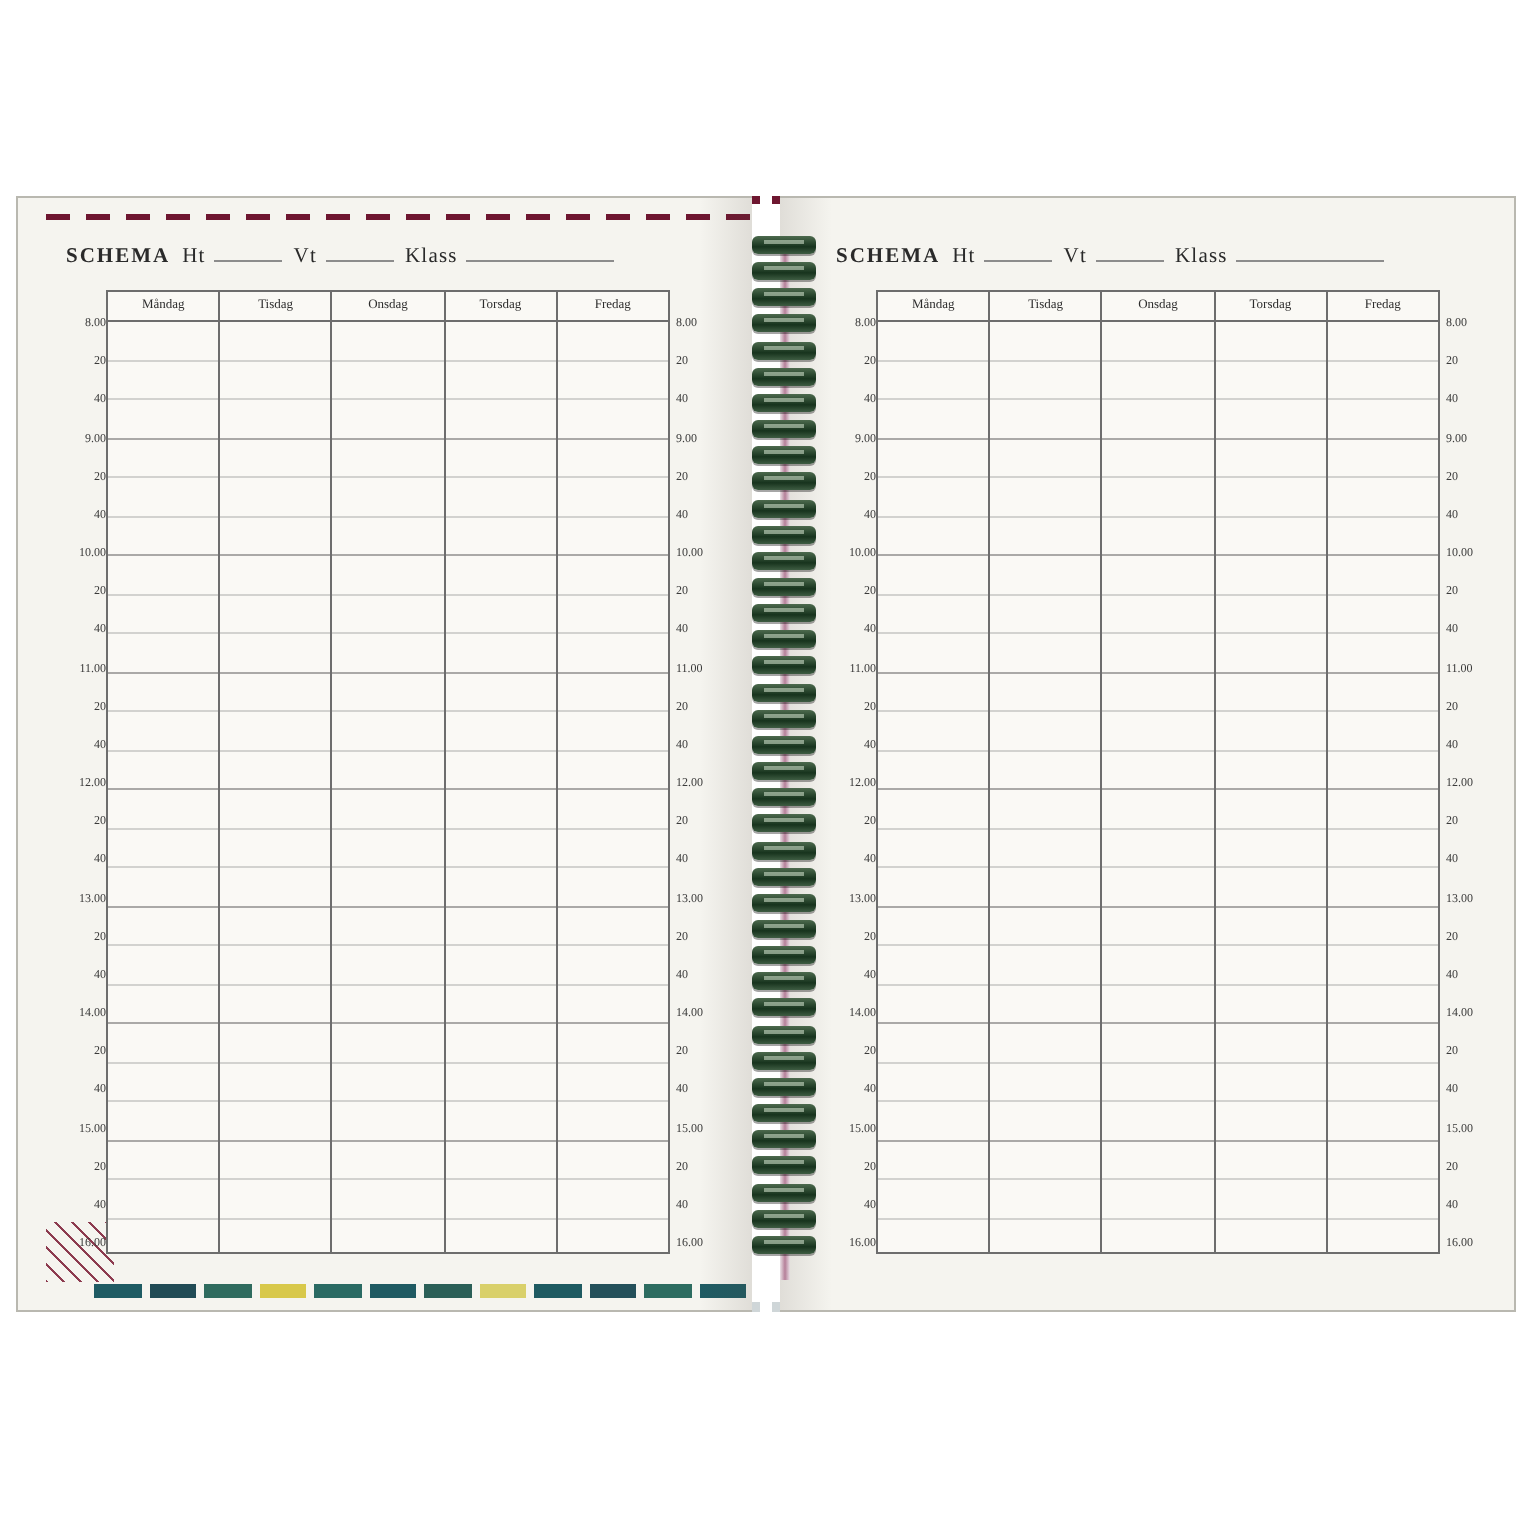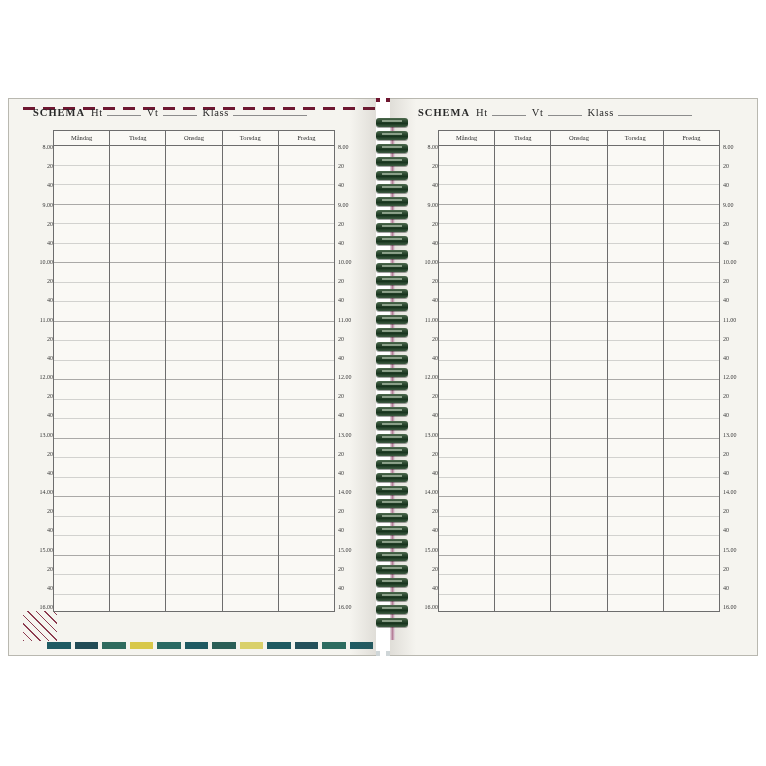--- a/index.html
+++ b/index.html
@@ -131,21 +131,21 @@
   .coil::before {
     content:"";
     position:absolute; left:6px; top:2px; width:20px; height:2px;
     background: rgba(215,230,210,.55);
   }
 
   
   .sheet {
     position: absolute;
     left: 14px;
-    top: 7px;
+    top: 22px;
     width: 340px;
     height: 508px;
     font-family: Liberation Serif, serif;
   }
   .page.right .sheet { left: 18px; }
 
   .sheet-header {
     position: absolute;
     left: 10px; top: 0;
     width: 320px; height: 20px;

